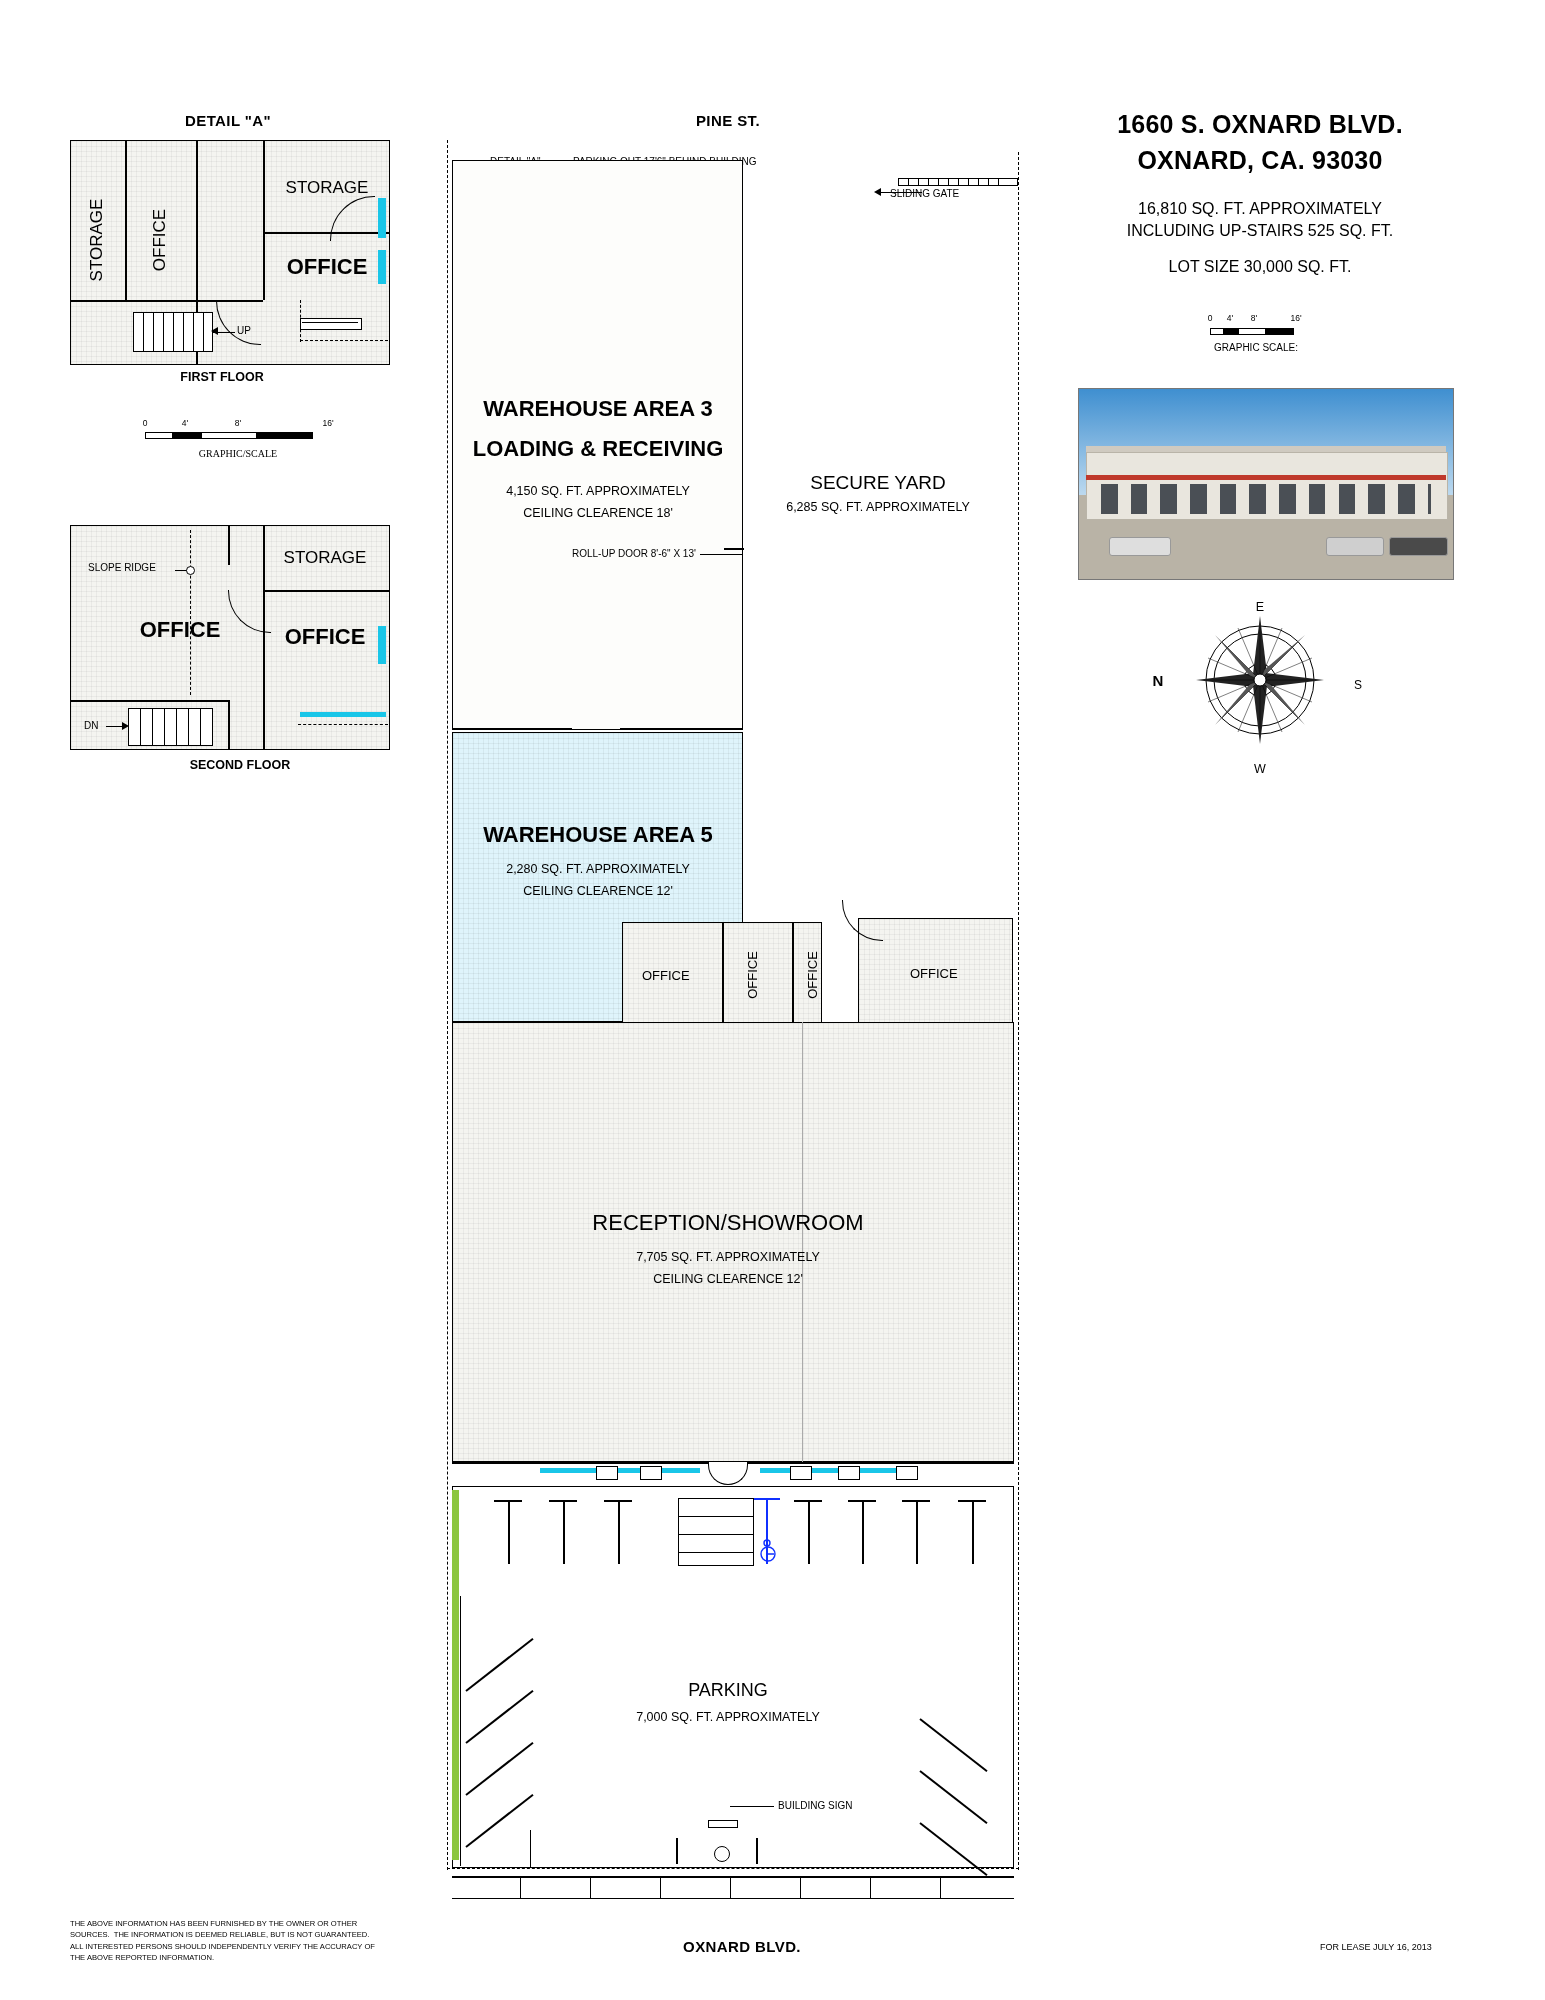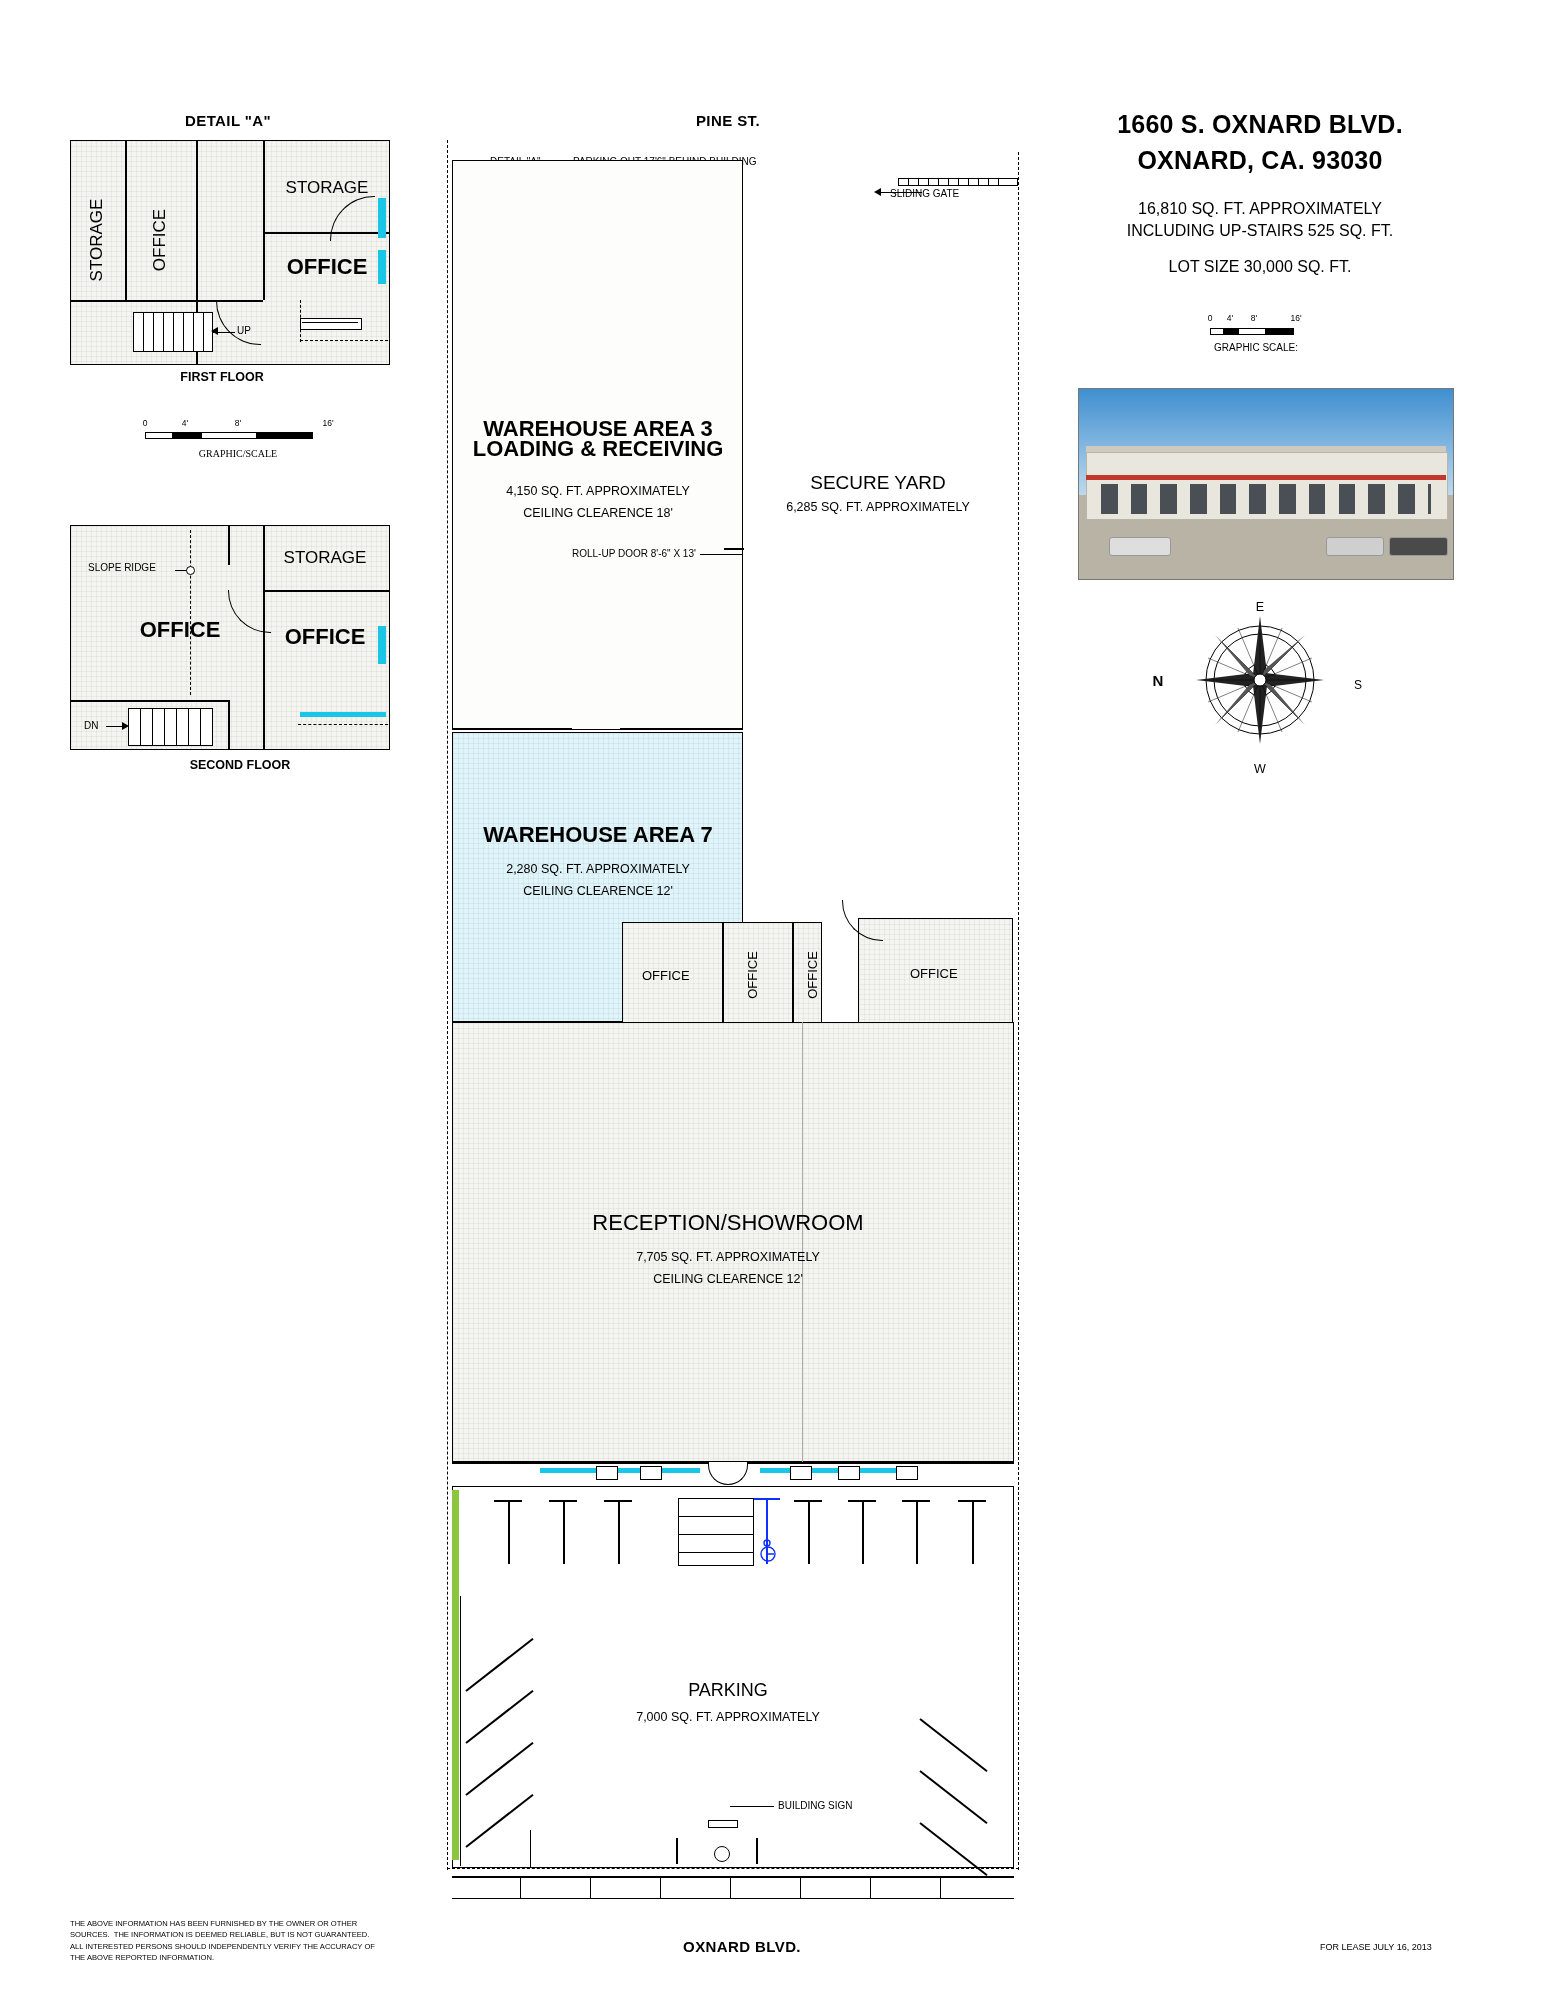--- a/index.html
+++ b/index.html
@@ -289,35 +289,35 @@
 
 <div class="t xxs" style="left:455px;top:303px;white-space:pre;">ROLL-UP DOOR 7'-6" X 13'
 MAN DOOR CASING FOLDS
 IN TO MAKE OPENING 12'
 WIDE BY 13' HIGH.</div>
 <div class="hthin" style="left:600px;top:296px;width:40px;"></div>
 <div class="vthin" style="left:640px;top:176px;height:120px;"></div>
 <div style="position:absolute;left:636px;top:170px;width:0;height:0;border-left:4px solid transparent;border-right:4px solid transparent;border-bottom:7px solid #000;"></div>
 
 <div class="box fillwhite" style="left:452px;top:160px;width:291px;height:570px;"></div>
-<div class="t big c" style="left:598px;top:416px;">WAREHOUSE AREA 3</div>
+<div class="t big c" style="left:598px;top:396px;">WAREHOUSE AREA 3</div>
 <div class="t big c" style="left:598px;top:436px;">LOADING &amp; RECEIVING</div>
 <div class="t sm c" style="left:598px;top:484px;">4,150 SQ. FT. APPROXIMATELY</div>
 <div class="t sm c" style="left:598px;top:506px;">CEILING CLEARENCE 18'</div>
 <div class="t xs" style="left:572px;top:548px;">ROLL-UP DOOR 8'-6" X 13'</div>
 <div class="hthin" style="left:700px;top:554px;width:42px;"></div>
 <div class="hline" style="left:724px;top:548px;width:20px;"></div>
 
 <div class="t med c" style="left:878px;top:472px;font-weight:normal;font-size:19px;">SECURE YARD</div>
 <div class="t sm c" style="left:878px;top:500px;">6,285 SQ. FT. APPROXIMATELY</div>
 
 <div class="box fillblue" style="left:452px;top:732px;width:291px;height:290px;"></div>
 <div class="hline" style="left:452px;top:728px;width:120px;"></div>
 <div class="hline" style="left:620px;top:728px;width:123px;"></div>
-<div class="t big c" style="left:598px;top:822px;">WAREHOUSE AREA 7</div>
+<div class="t big c" style="left:598px;top:822px;">WAREHOUSE AREA 5</div>
 <div class="t sm c" style="left:598px;top:862px;">2,280 SQ. FT. APPROXIMATELY</div>
 <div class="t sm c" style="left:598px;top:884px;">CEILING CLEARENCE 12'</div>
 
 <div class="box fillgrid" style="left:622px;top:922px;width:200px;height:108px;"></div>
 <div class="vline" style="left:722px;top:922px;height:108px;"></div>
 <div class="vline" style="left:792px;top:922px;height:108px;"></div>
 <div class="box fillgrid" style="left:858px;top:918px;width:155px;height:112px;"></div>
 <div class="t sm" style="left:642px;top:968px;font-size:13px;">OFFICE</div>
 <div class="t vert" style="left:752px;top:975px;transform:translate(-50%,-50%) rotate(-90deg);font-size:13px;">OFFICE</div>
 <div class="t vert" style="left:812px;top:975px;transform:translate(-50%,-50%) rotate(-90deg);font-size:13px;">OFFICE</div>

